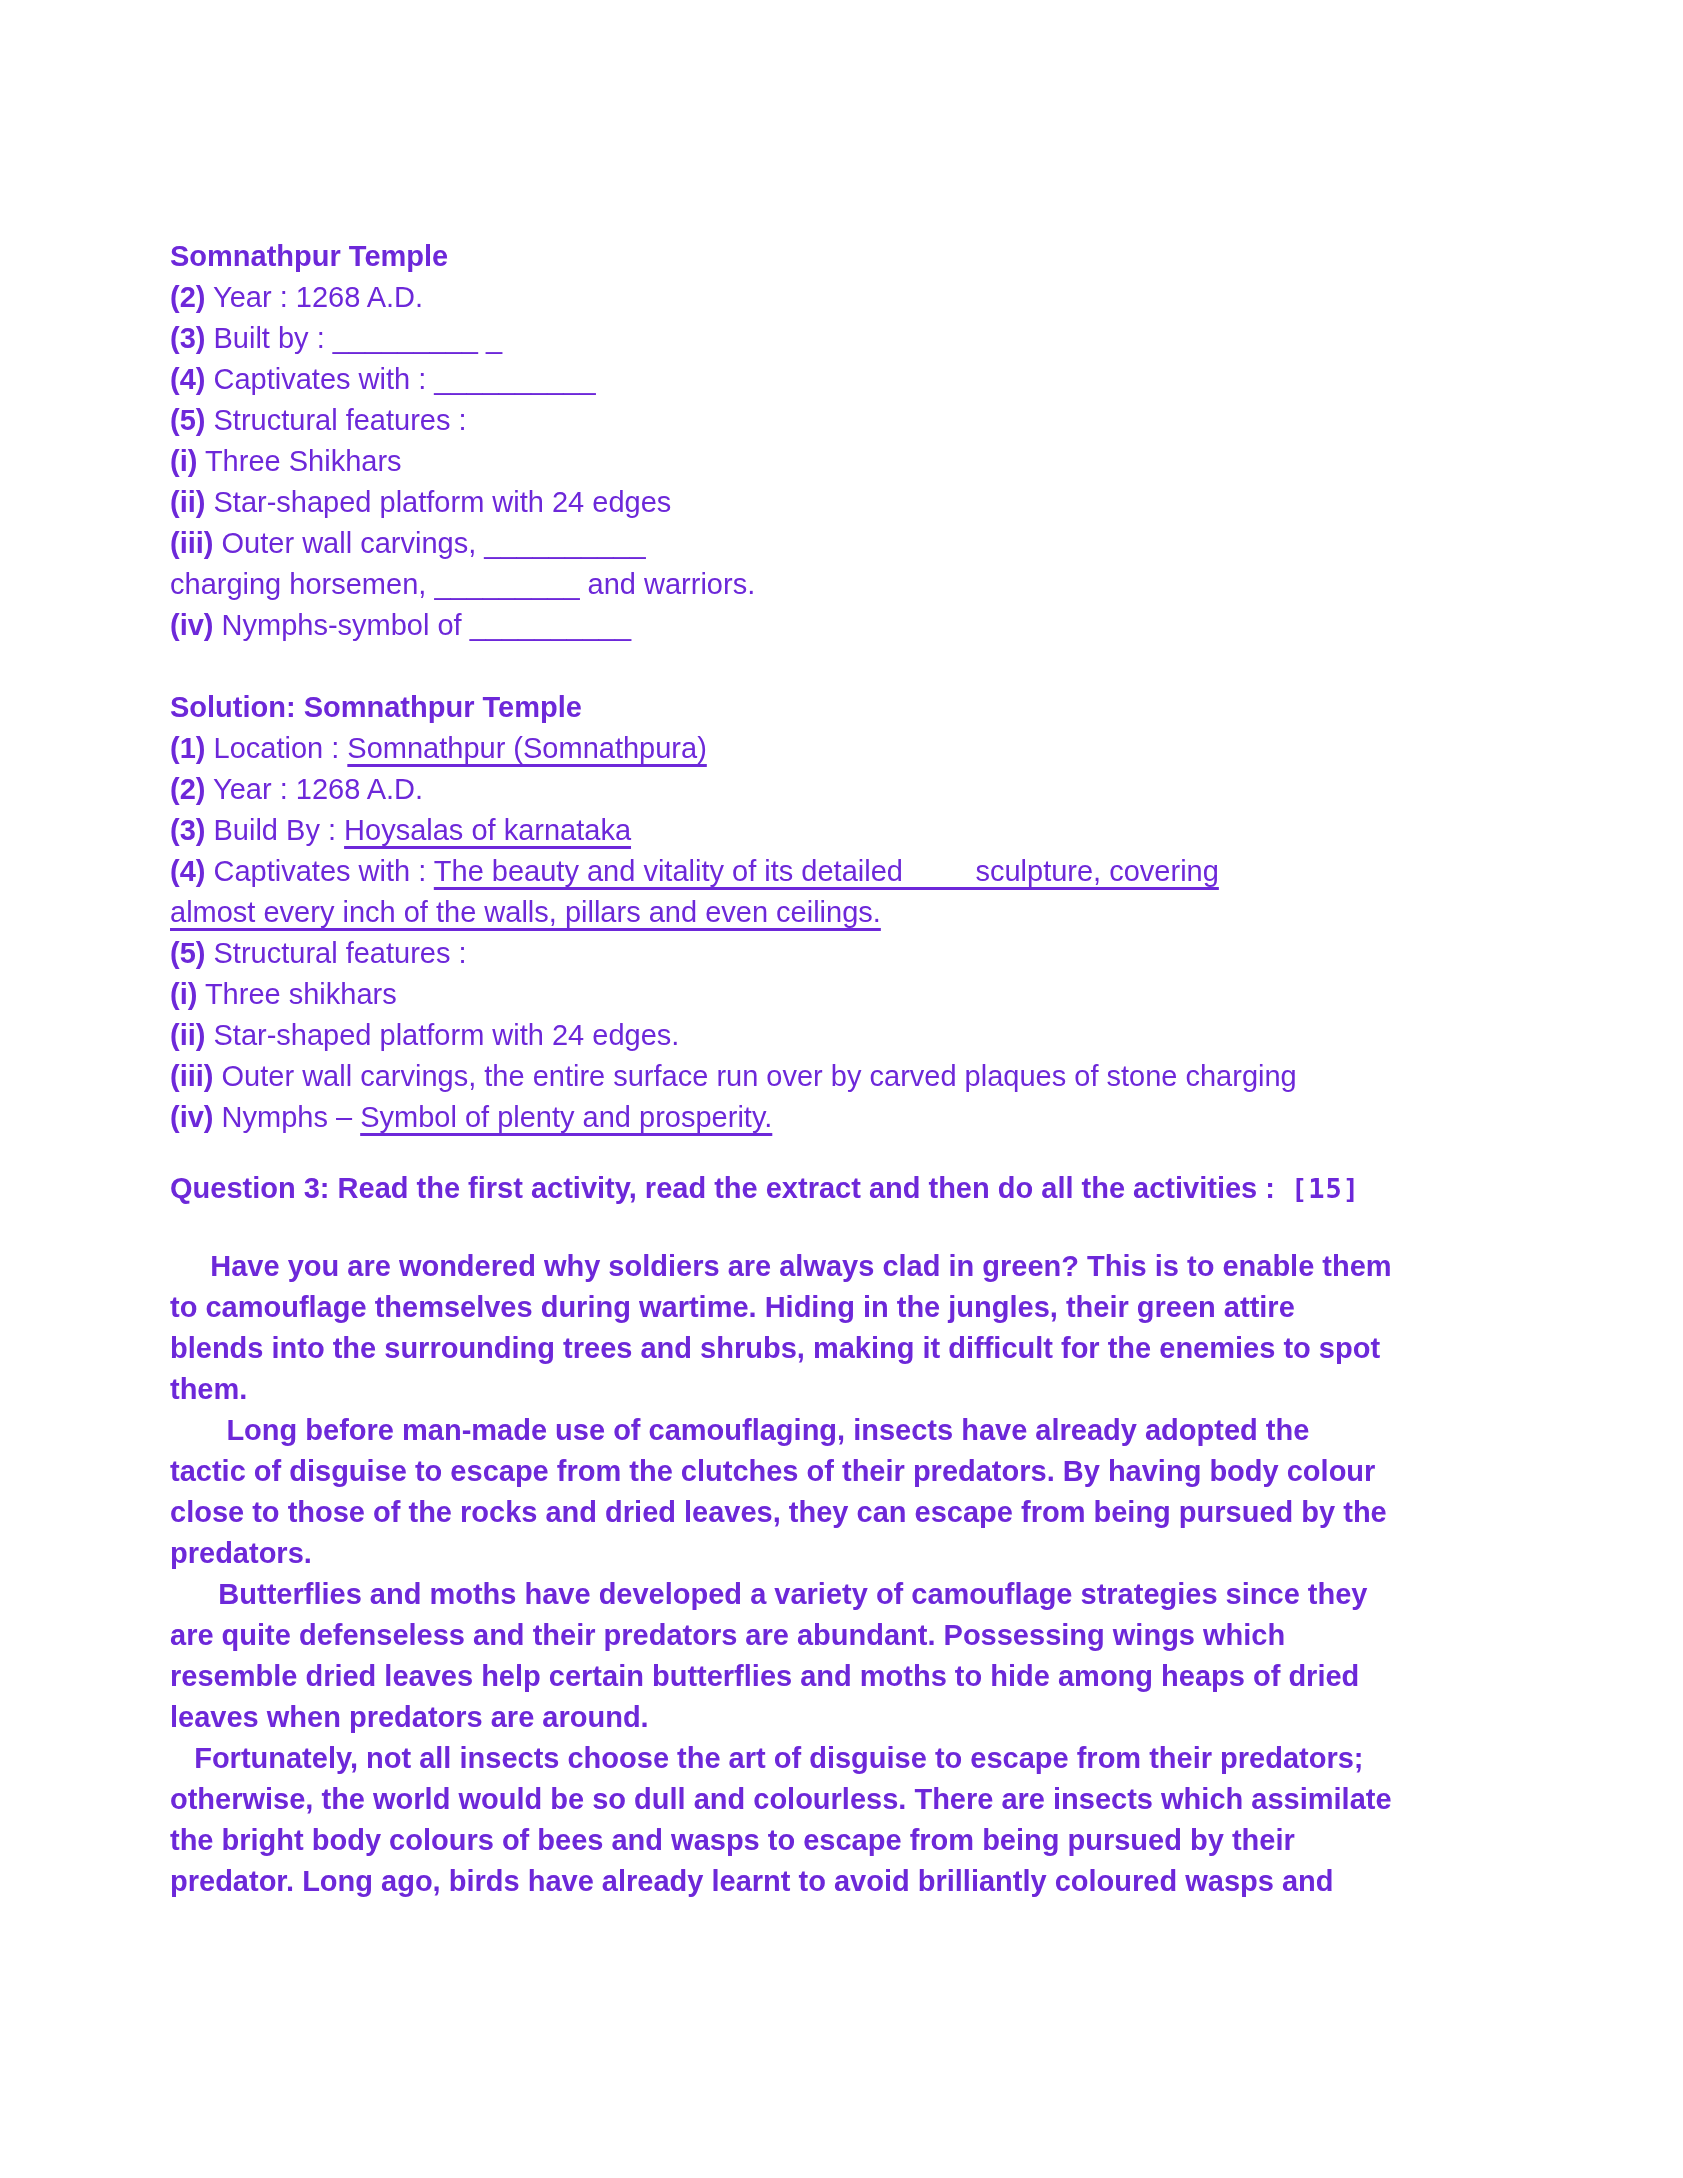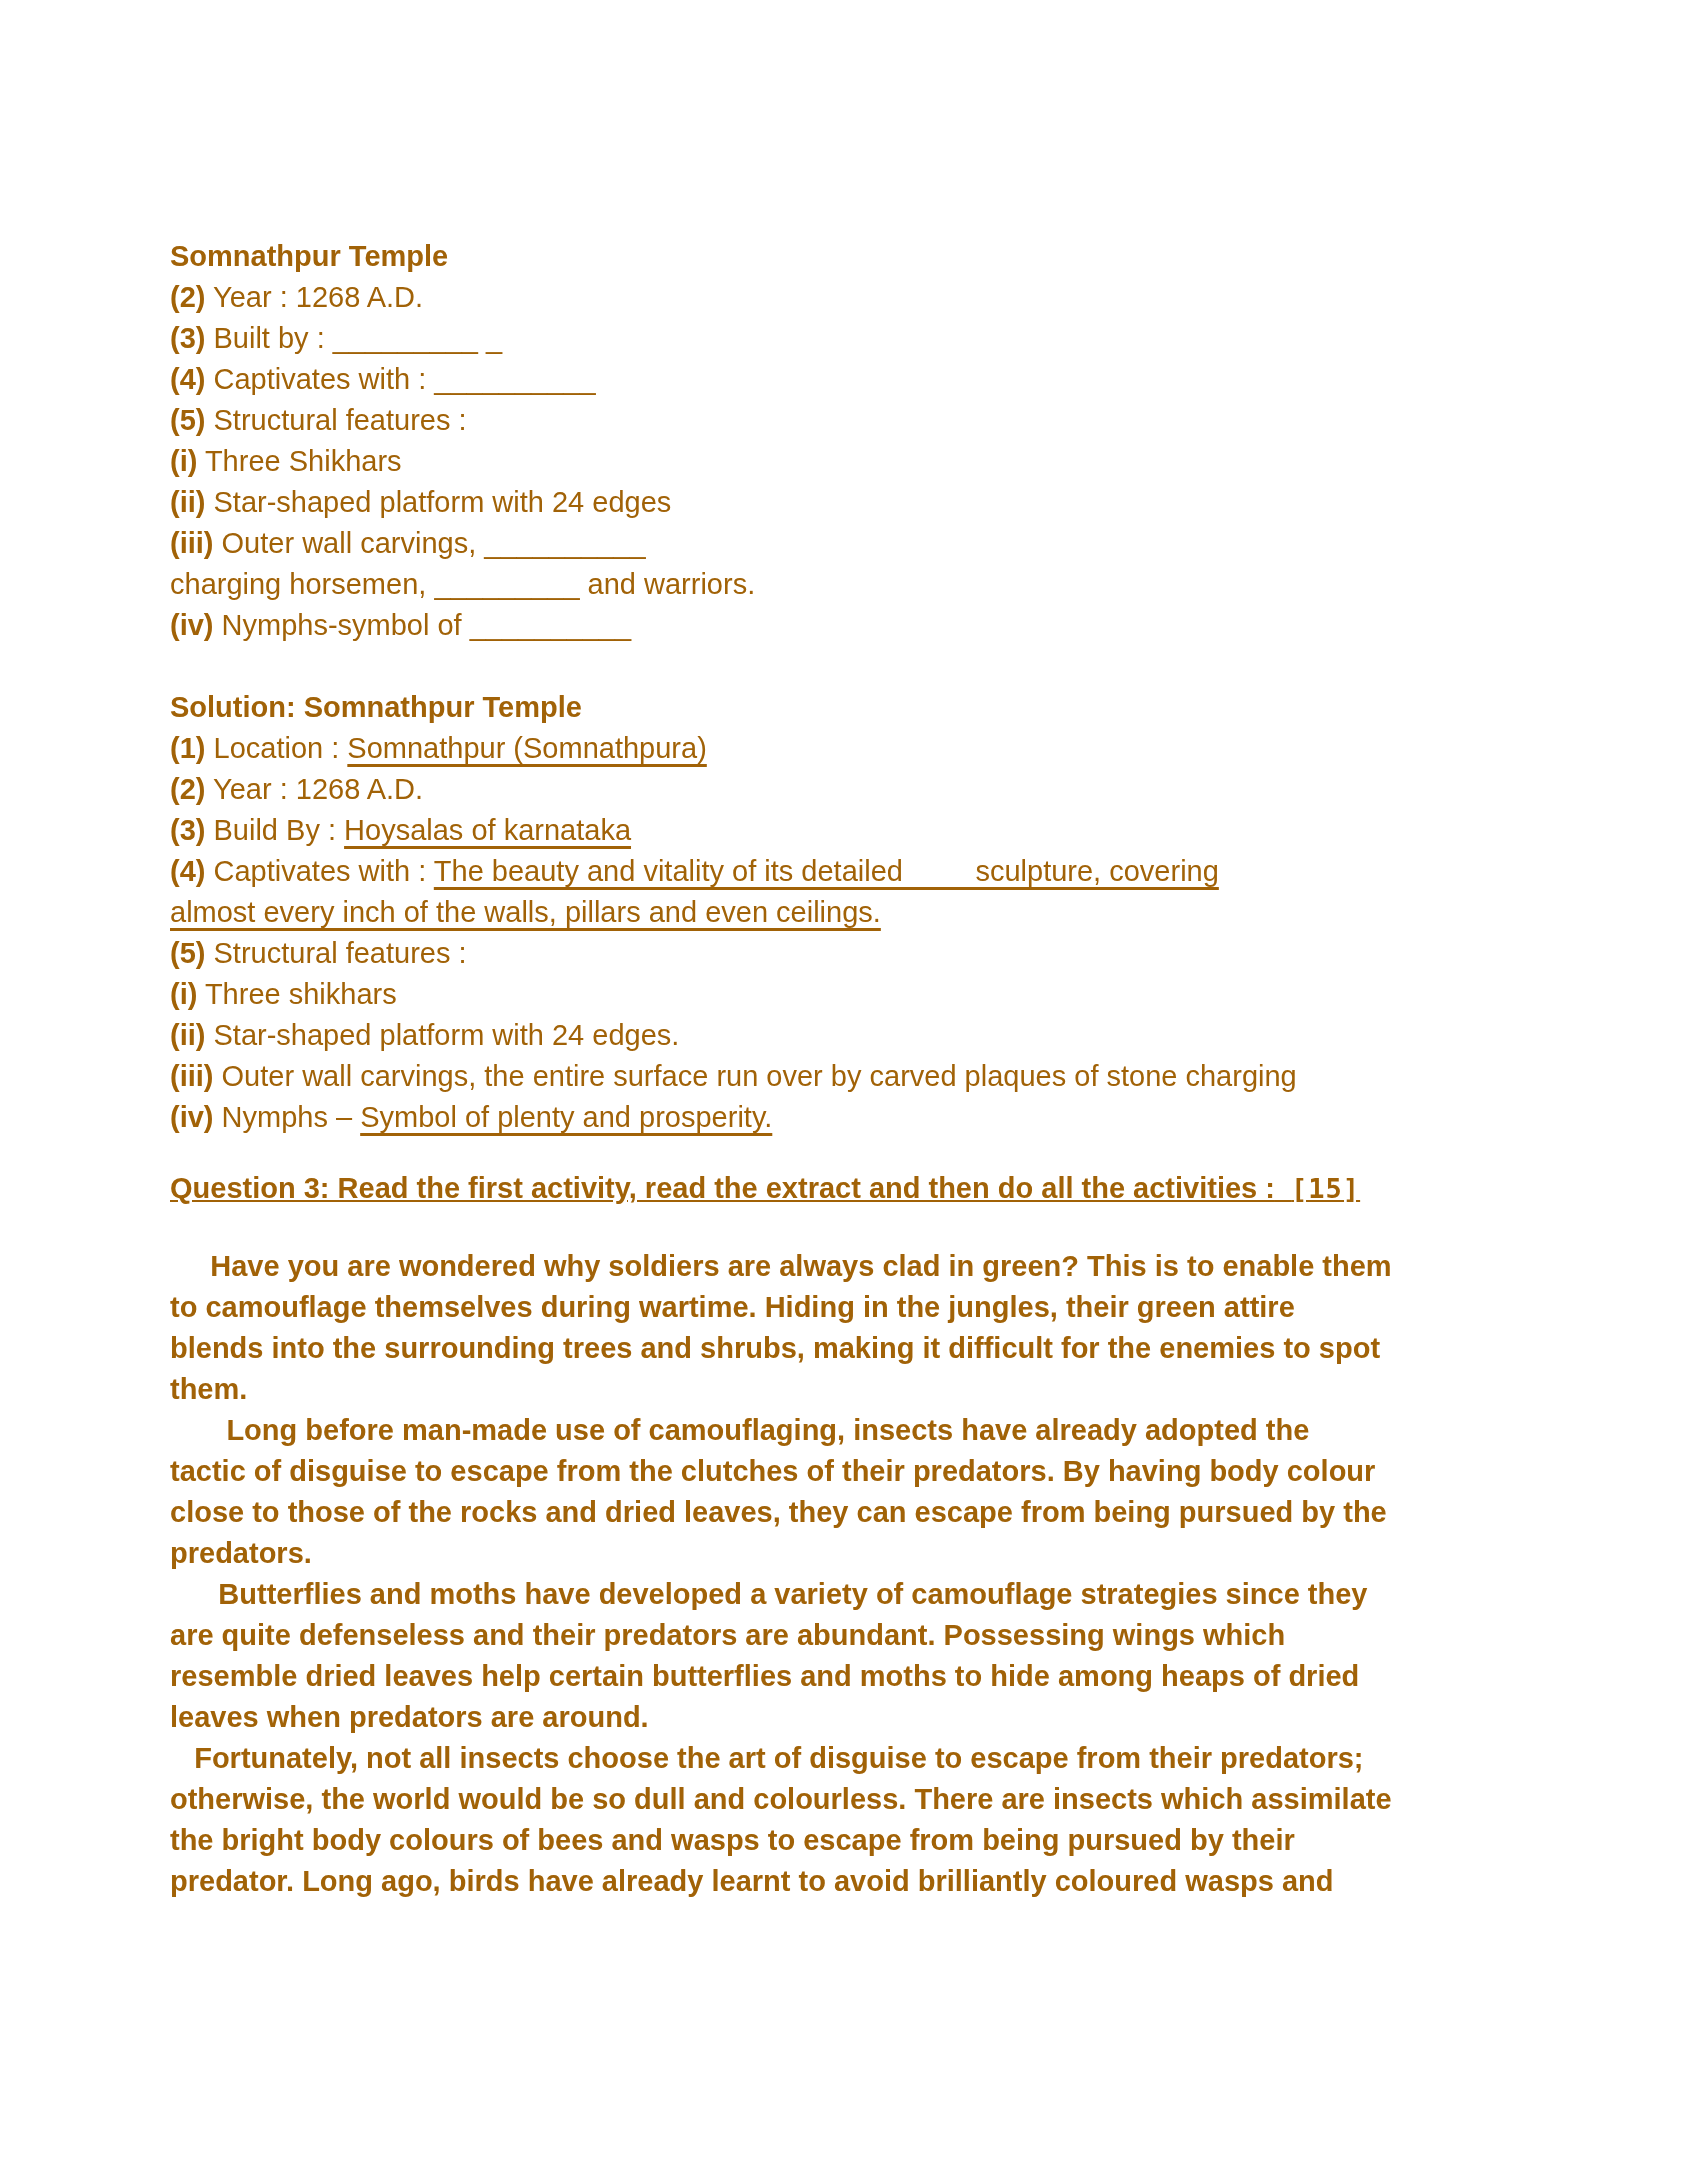--- a/index.html
+++ b/index.html
@@ -9,41 +9,41 @@
     background: #ffffff;
     overflow: hidden;
   }
   .page {
     box-sizing: border-box;
     width: 1683px;
     height: 2178px;
     padding: 236px 218px 17px 170px;
     font-family: "Liberation Sans", sans-serif;
     font-size: 29px;
-    color: #a16207;
+    color: #6d28d9;
   }
   .line {
     white-space: pre;
     line-height: 41px;
     height: 41px;
   }
   .seg-b { font-weight: 700; }
   .seg-u {
     text-decoration: underline;
     text-decoration-thickness: 2.5px;
     text-underline-offset: 6px;
   }
   .seg-mono {
     font-family: "DejaVu Sans Mono", monospace;
     font-size: 27px;
     font-weight: 700;
     letter-spacing: 1px;
   }
   .sec-temple-solution   { margin-top: 41px; }
-  .sec-question-heading  { margin-top: 30px; text-decoration: underline; }
+  .sec-question-heading  { margin-top: 30px; }
   .sec-reading-passage   { margin-top: 37px; font-weight: bold; }
 </style>
 </head>
 <body>
 
 <div class="page" id="document-page">
     <div class="section sec-temple-notes">
       <div class="line"><span class="seg seg-b">Somnathpur Temple</span></div>
       <div class="line"><span class="seg seg-b">(2)</span><span class="seg"> Year : 1268 A.D.</span></div>
       <div class="line"><span class="seg seg-b">(3)</span><span class="seg"> Built by : </span><span class="seg">_________ _</span></div>

